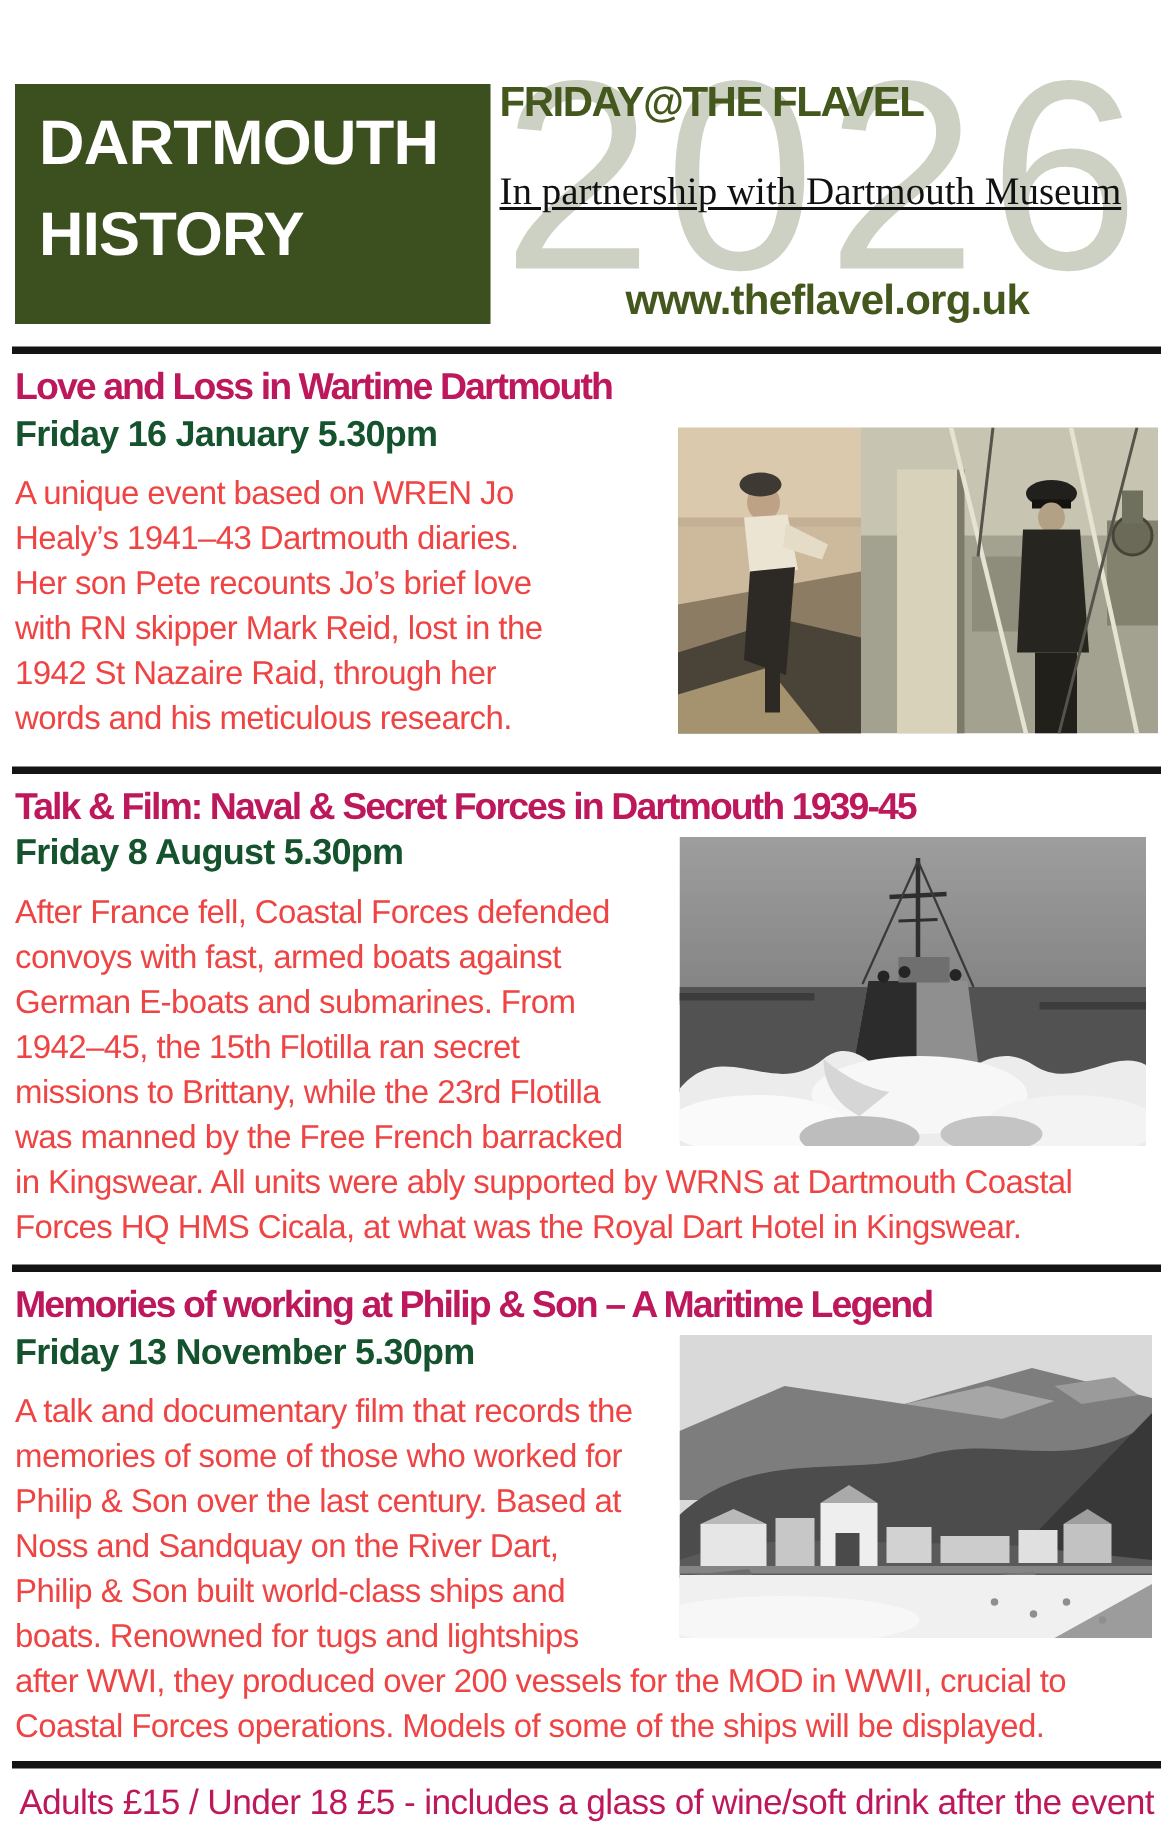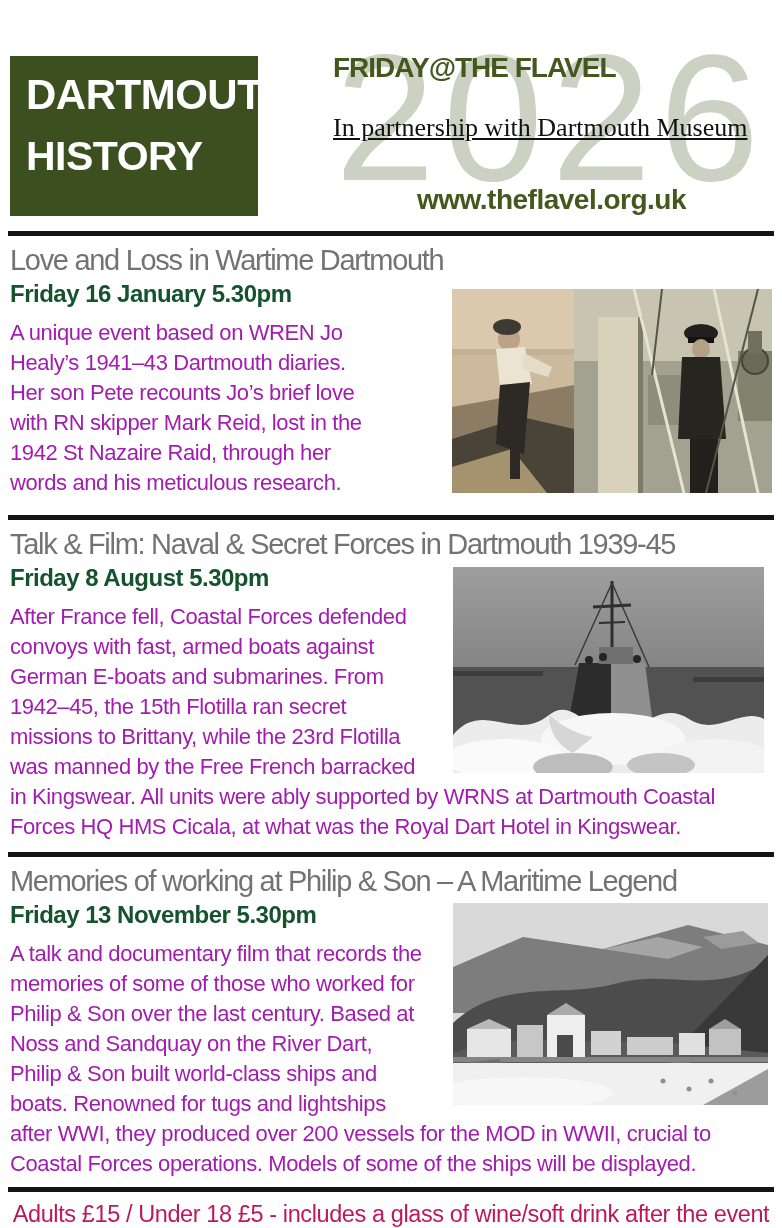--- a/index.html
+++ b/index.html
@@ -2,47 +2,47 @@
 <html><head>
 <meta charset="utf-8">
 <style>
   * { margin:0; padding:0; box-sizing:border-box; }
   html,body { width:782px; height:1228px; background:#ffffff; overflow:hidden;
     font-family:"Liberation Sans", sans-serif; color:#1a1a1a; }
   .page { width:782px; height:1228px; padding:0 8px; position:relative; }
 
   
   .header { position:relative; height:162px; margin-top:56px; }
-  .logo-box { position:absolute; left:2px; top:0; width:248px; height:160px;
+  .logo-box { position:absolute; left:2px; top:0; width:317px; height:160px;
     background:#3c4f1f; color:#ffffff; padding:18px 0 0 16px; }
   .logo-line1 { font-weight:bold; font-size:42px; line-height:1.0; letter-spacing:-0.5px; }
   .logo-line2 { font-weight:bold; font-size:41px; line-height:1.0; letter-spacing:-0.5px; margin-top:20px; }
   .header-right { position:absolute; left:325px; right:0; top:0; height:162px; }
   .watermark { position:absolute; left:2px; top:-28px; z-index:0;
     font-weight:normal; font-size:180px; line-height:1; letter-spacing:8px; color:#cdd1c3; }
   .brand { position:relative; z-index:1; font-weight:bold; font-size:28px;
     line-height:1; letter-spacing:-1px; color:#44571d; margin-top:-2px; white-space:nowrap; }
   .partnership { position:relative; z-index:1; font-family:"Liberation Serif", serif;
     font-size:26px; margin-top:31px; color:#111; white-space:nowrap;text-decoration:underline; }
   .contact { position:absolute; z-index:1; left:0; right:4px; bottom:2px;
     display:flex; justify-content:center; font-weight:bold; font-size:28px;
     letter-spacing:-0.5px; color:#44571d; }
 
   
   .rule { height:5px; background:#141414; }
   .rule-1 { margin-top:13px; }
 
   
   .event { padding:0 2px; }
-  .event-title { font-weight:normal; font-size:29px; line-height:1.1; letter-spacing:-1.3px;
-    white-space:nowrap; margin-top:9px; color:#737373; }
+  .event-title { font-weight:bold; font-size:25px; line-height:1.1; letter-spacing:-1.3px;
+    white-space:nowrap; margin-top:9px; color:#be185d; }
   .event-content { overflow:hidden; }
   .event-date { font-weight:bold; font-size:24px; letter-spacing:-0.5px;
     color:#14532d; margin-top:3px; }
-  .event-desc { font-size:22px; line-height:30px; letter-spacing:-0.4px; margin-top:10px; color:#a21caf; }
+  .event-desc { font-size:22px; line-height:30px; letter-spacing:-0.4px; margin-top:10px; color:#ef4444; }
   .photo { float:right; }
   .photo svg { display:block; }
   .photo-1 { margin:12px 0 6px 70px; }
   .photo-2 { margin:6px 8px 6px 36px; }
   .photo-3 { margin:5px 4px 6px 30px; }
   .sec-gap-1 { margin-top:16px; }
   .sec-gap-2 { margin-top:10px; }
   .sec-gap-3 { margin-top:8px; }
 
   

